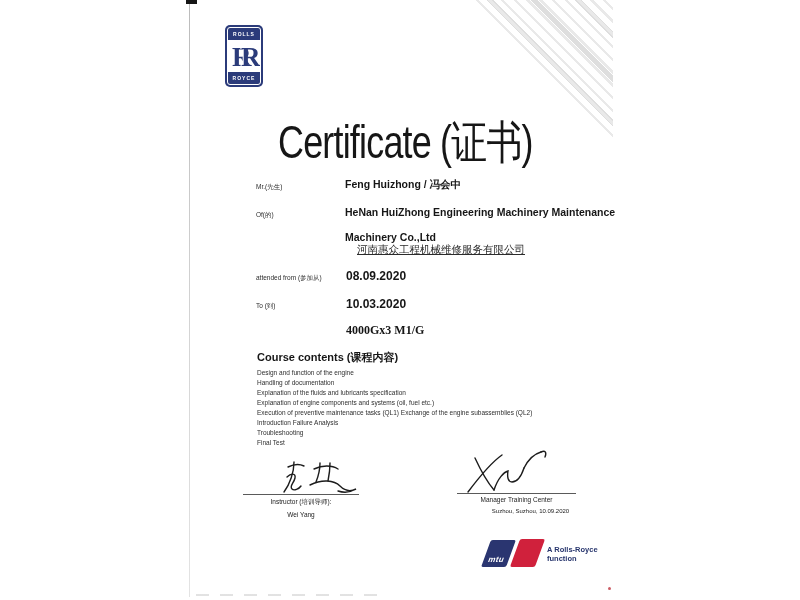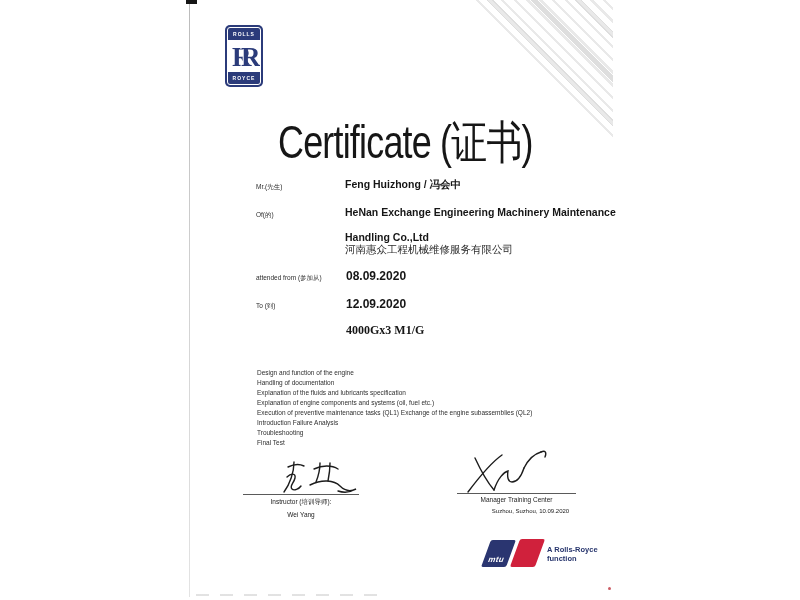--- a/index.html
+++ b/index.html
@@ -85,32 +85,33 @@
       <div class="rr-band rr-band-bottom">ROYCE</div>
     </div>
   </div>
 
   <div class="abs cert-title">Certificate (证书)</div>
 
   <div class="abs flabel" style="left:256px;top:183px;">Mr.(先生)</div>
   <div class="abs fvalue" style="left:345px;top:178px;">Feng Huizhong / 冯会中</div>
 
   <div class="abs flabel" style="left:256px;top:211px;">Of(的)</div>
-  <div class="abs fvalue" style="left:345px;top:206px;">HeNan Exchange Engineering Machinery Maintenance</div>
-  <div class="abs fvalue" style="left:345px;top:231px;">Handling Co.,Ltd</div>
-  <div class="abs fvalue-cn" style="left:345px;top:243px;">河南惠众工程机械维修服务有限公司</div>
+  <div class="abs fvalue" style="left:345px;top:206px;">HeNan HuiZhong Engineering Machinery Maintenance</div>
+  <div class="abs fvalue" style="left:345px;top:231px;">Machinery Co.,Ltd</div>
+  <div class="abs fvalue-cn" style="left:357px;top:243px;text-decoration:underline;">河南惠众工程机械维修服务有限公司</div>
 
   <div class="abs flabel" style="left:256px;top:274px;">attended from (参加从)</div>
   <div class="abs fvalue fdate" style="left:346px;top:269px;">08.09.2020</div>
 
   <div class="abs flabel" style="left:256px;top:302px;">To (到)</div>
-  <div class="abs fvalue fdate" style="left:346px;top:297px;">12.09.2020</div>
+  <div class="abs fvalue fdate" style="left:346px;top:297px;">10.03.2020</div>
 
   <div class="abs fvalue fdate" style="left:346px;top:323px;font-family:Liberation Serif, serif;">4000Gx3 M1/G</div>
 
+  <div class="abs course-heading">Course contents (课程内容)</div>
   <div class="abs course-list">
     <div class="course-item">Design and function of the engine</div>
     <div class="course-item">Handling of documentation</div>
     <div class="course-item">Explanation of the fluids and lubricants specification</div>
     <div class="course-item">Explanation of engine components and systems (oil, fuel etc.)</div>
     <div class="course-item">Execution of preventive maintenance tasks (QL1) Exchange of the engine subassemblies (QL2)</div>
     <div class="course-item">Introduction Failure Analysis</div>
     <div class="course-item">Troubleshooting</div>
     <div class="course-item">Final Test</div>
   </div>

